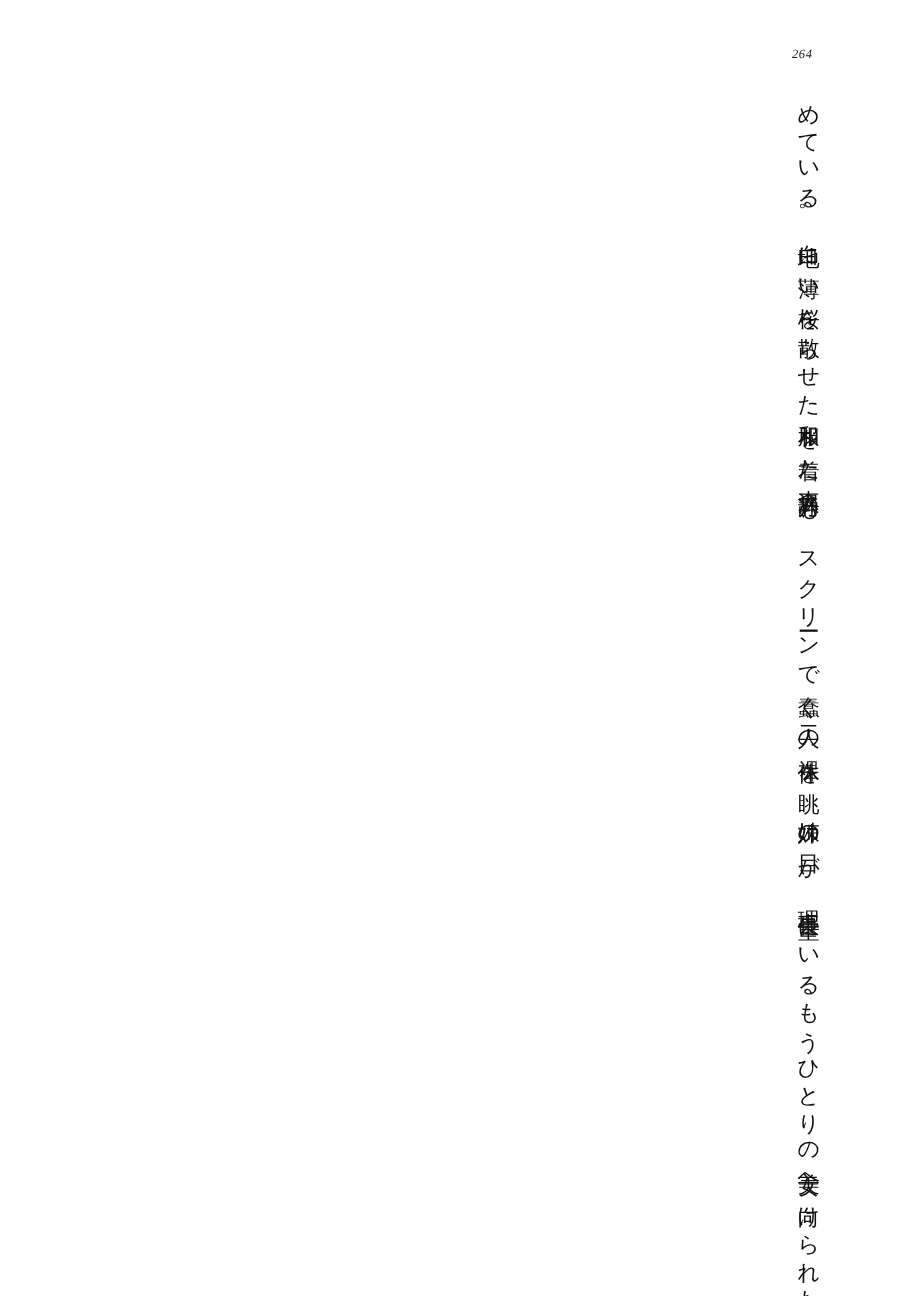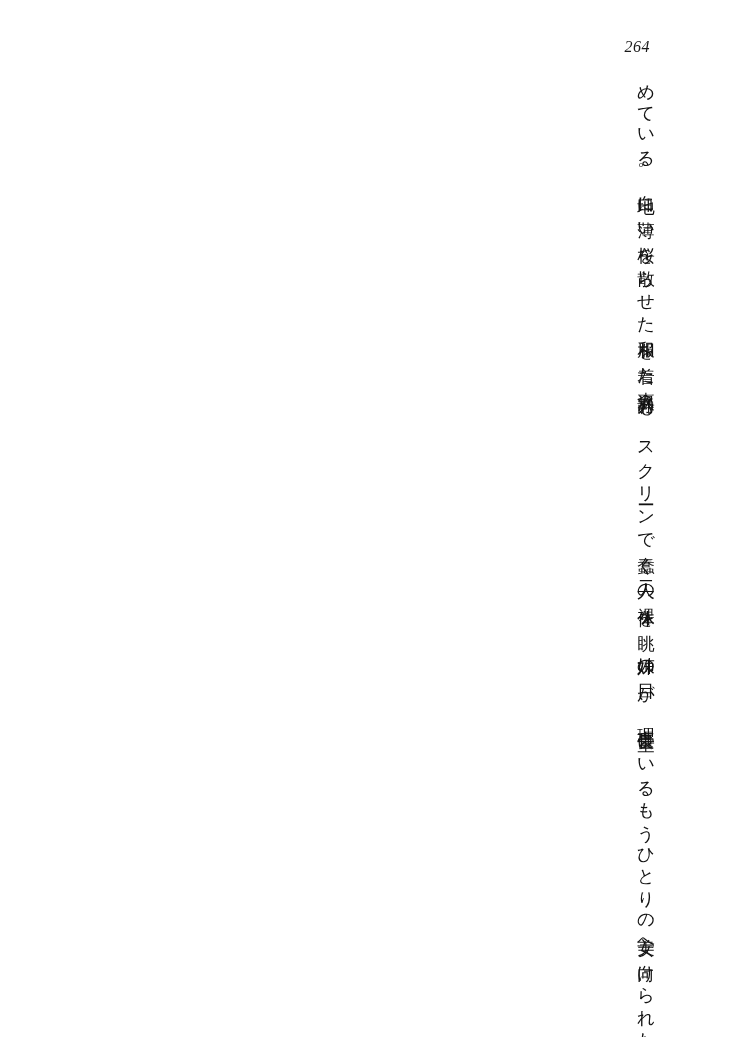--- a/index.html
+++ b/index.html
@@ -15,21 +15,21 @@
     overflow: hidden;
     font-family: "Liberation Serif", "DejaVu Serif", serif;
     color: #111111;
   }
   .page-number {
     position: absolute;
     top: 38px;
     left: 0;
     width: 650px;
     text-align: right;
-    font-size: 16px;
+    font-size: 10px;
     font-style: italic;
     font-family: "Liberation Serif", serif;
     color: #1a1a1a;
     letter-spacing: 0.5px;
   }
   
   .vtext {
     position: absolute;
     top: 72px;
     right: 82px;

